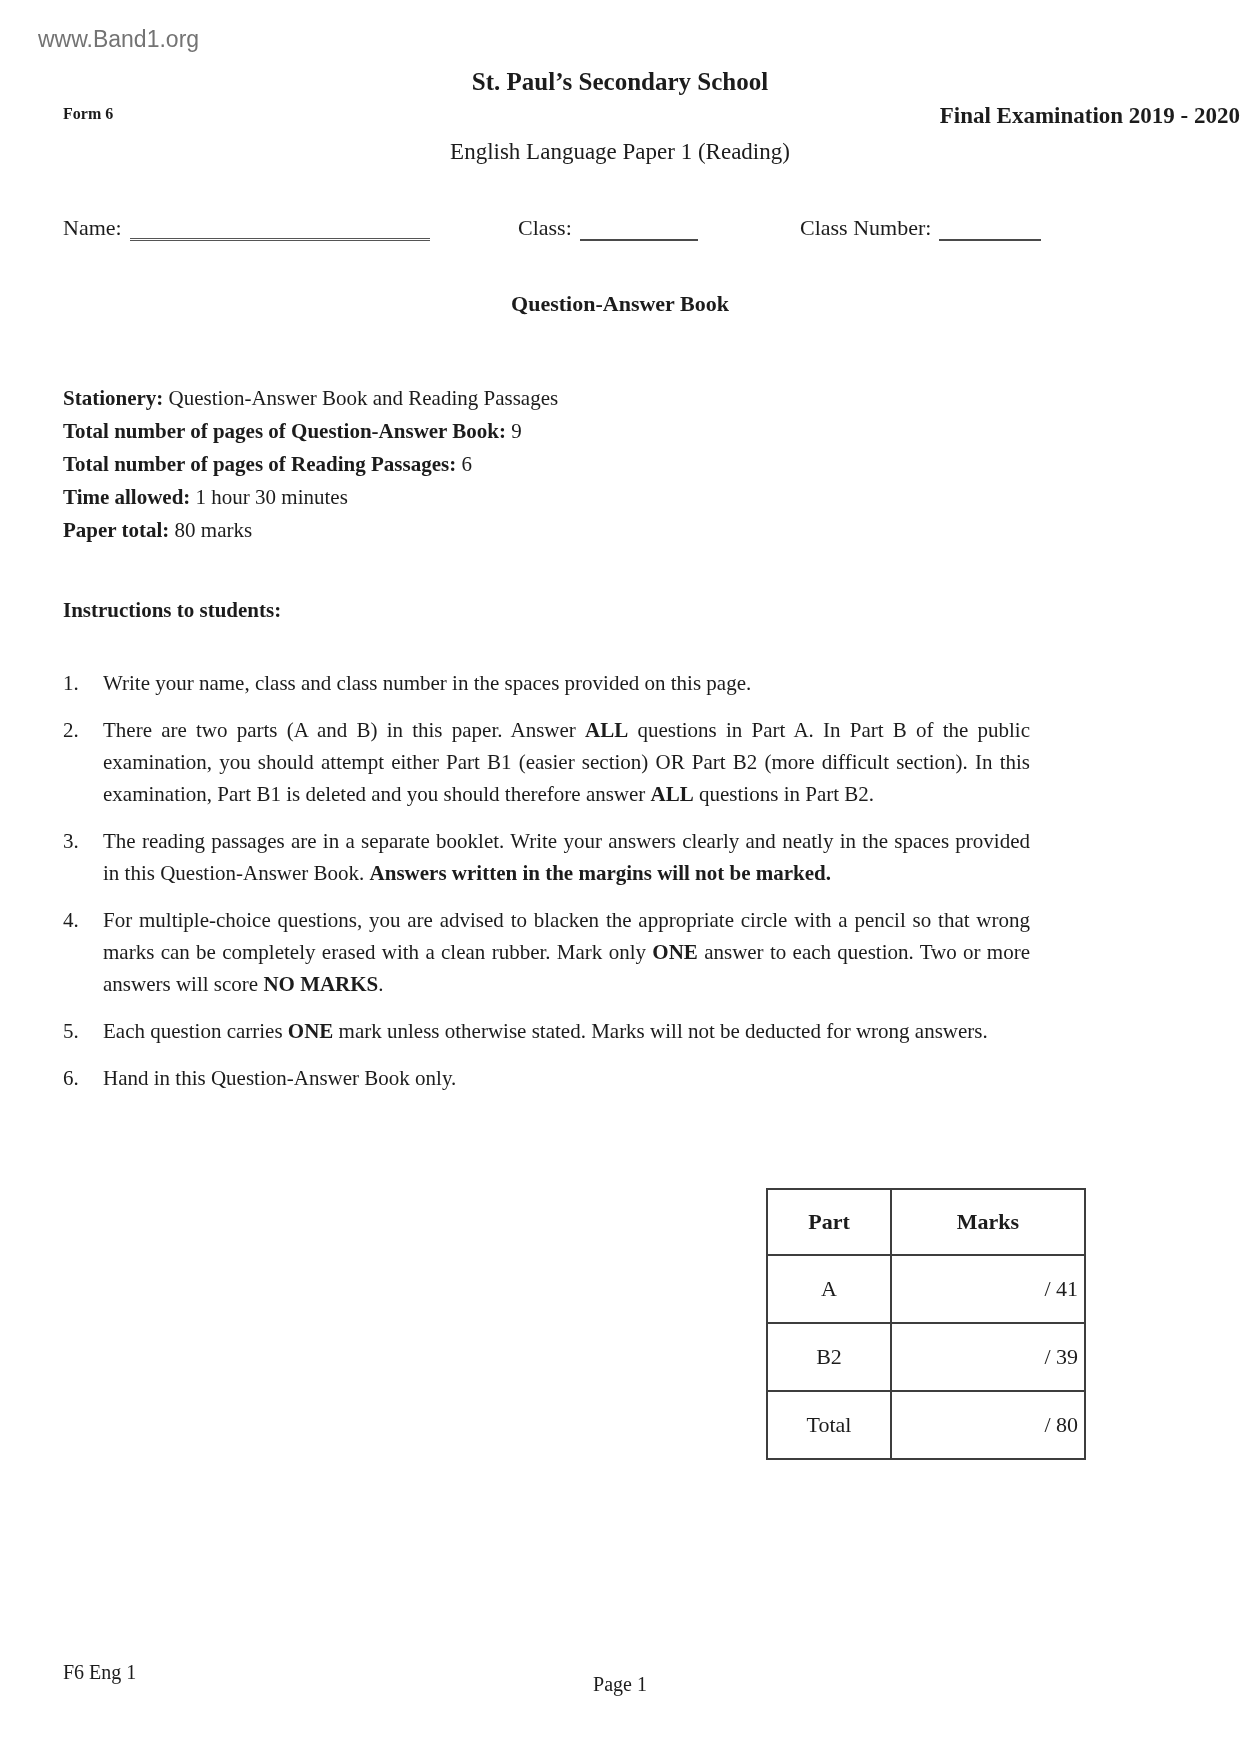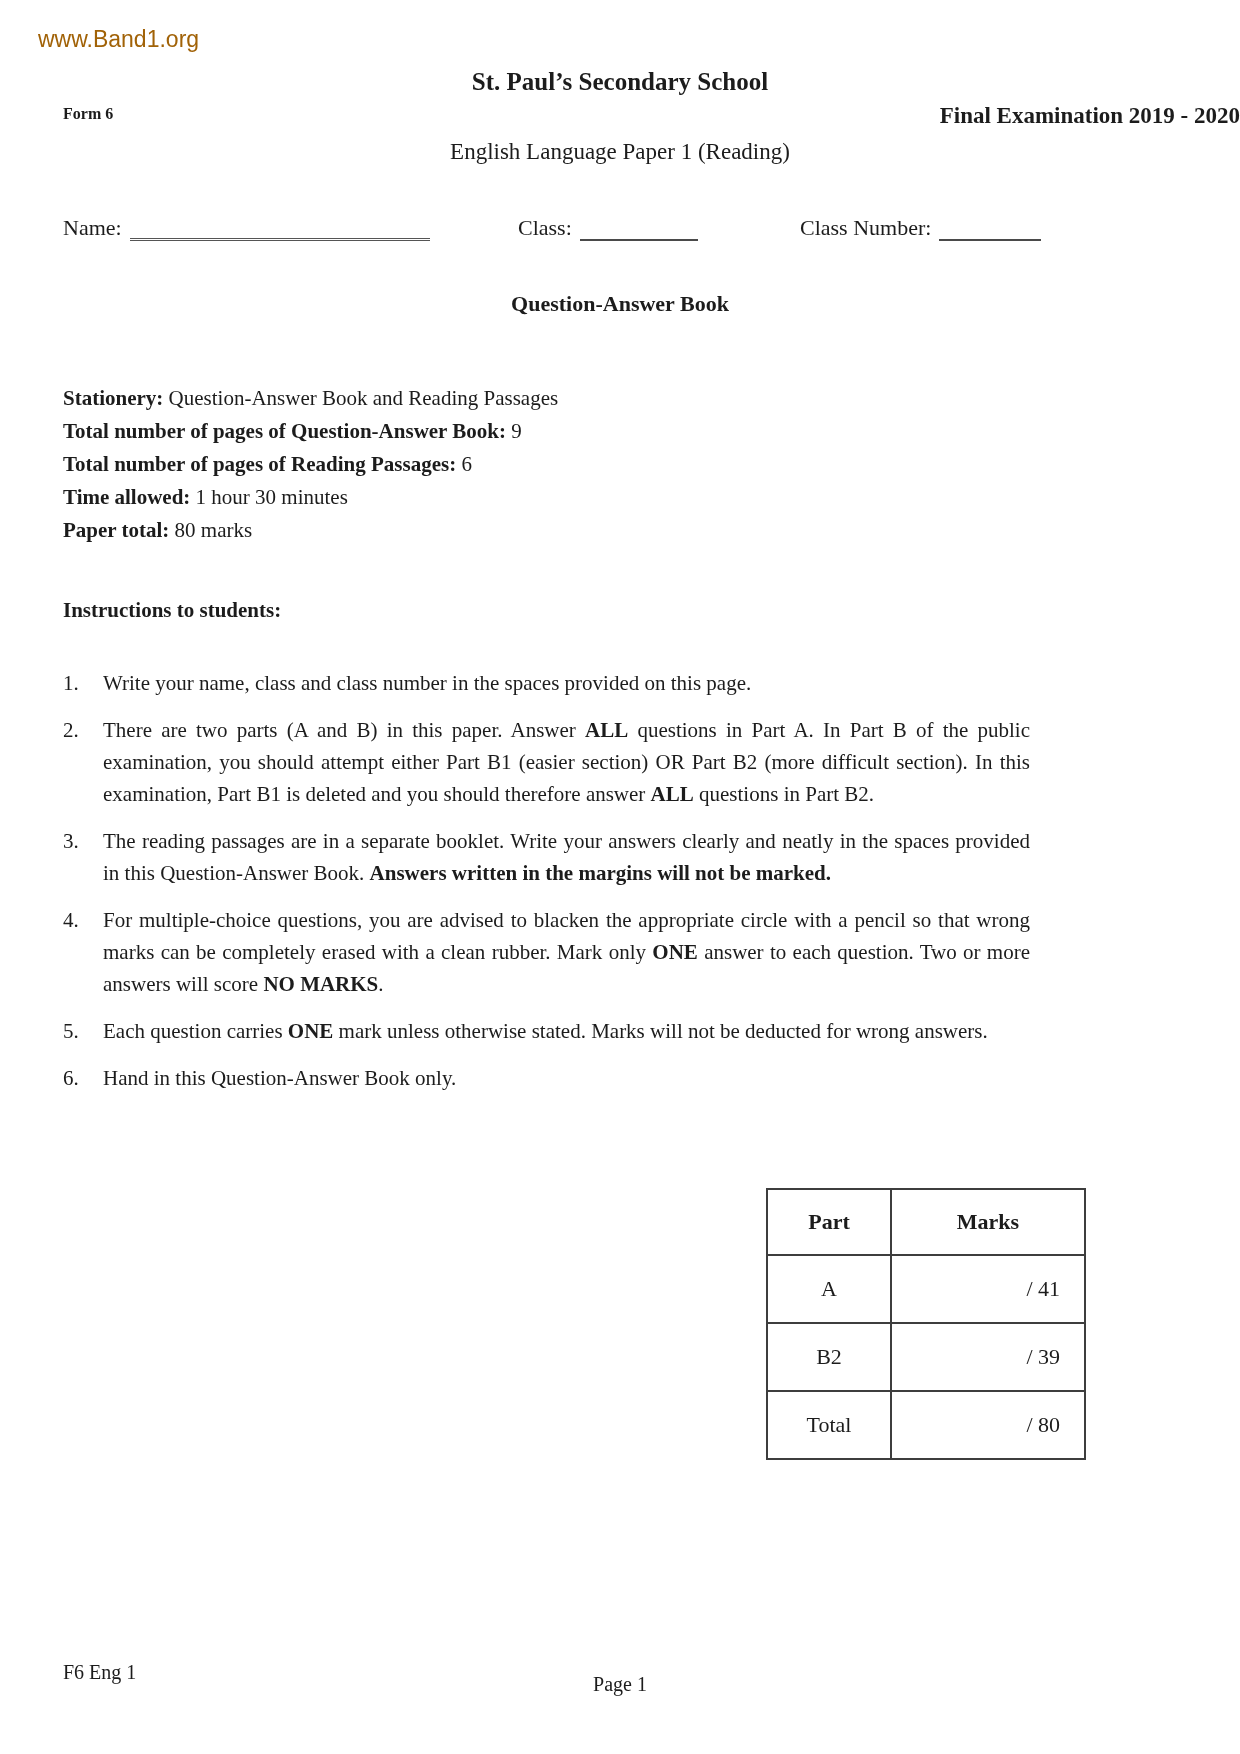--- a/index.html
+++ b/index.html
@@ -9,21 +9,21 @@
     height:1754px;
     margin:0 auto;
     background:#ffffff;
     font-family:"Liberation Serif", serif;
     color:#1c1c1c;
     overflow:hidden;
   }
   .watermark{
     position:absolute; left:38px; top:26px;
     font-family:"Liberation Sans", sans-serif;
-    font-size:23px; color:#a16207;
+    font-size:23px; color:#737373;
   }
   .school-name{
     position:absolute; top:68px; left:0; width:100%;
     text-align:center; font-weight:bold; font-size:25px;
   }
   .form-label{
     position:absolute; left:63px; top:105px;
     font-weight:bold; font-size:16px;
   }
   .exam-title{
@@ -77,21 +77,21 @@
   .marks-table th, .marks-table td{
     border:2px solid #3d3d3d; background:#fff;
   }
   .marks-table th{
     font-weight:bold; text-align:center;
     width:120px; height:62px;
   }
   .marks-table th + th{width:190px;}
   .marks-table td{height:64px;}
   .part-cell{text-align:center;}
-  .marks-cell{text-align:right; padding-right:24px;}
+  .marks-cell{text-align:right; padding-right:6px;}
   .footer-left{
     position:absolute; left:63px; top:1661px; font-size:20px;
   }
   .footer-center{
     position:absolute; top:1659px; left:0; width:100%;
     text-align:center; font-size:20px;margin-top:14px;
   }
 </style>
 </head>
 <body>

